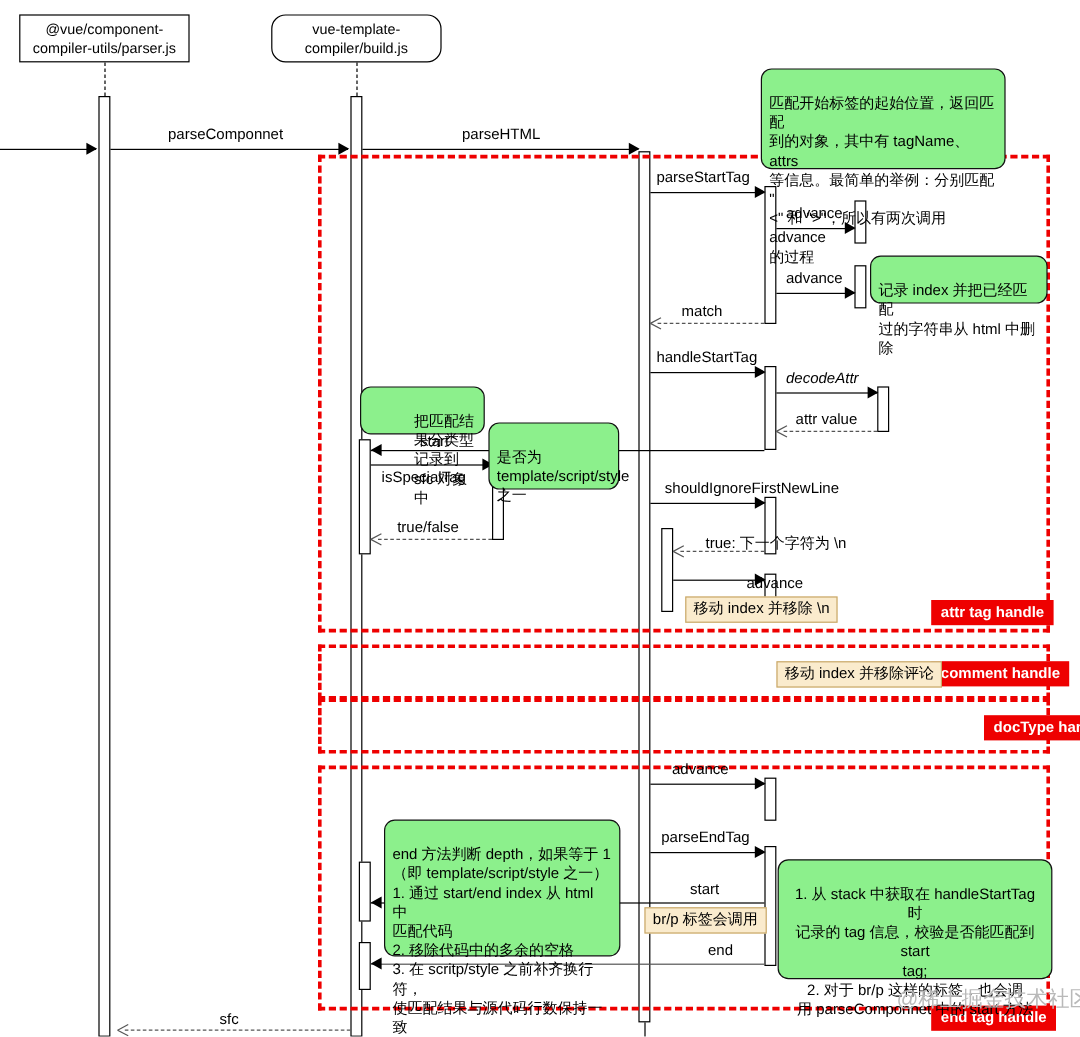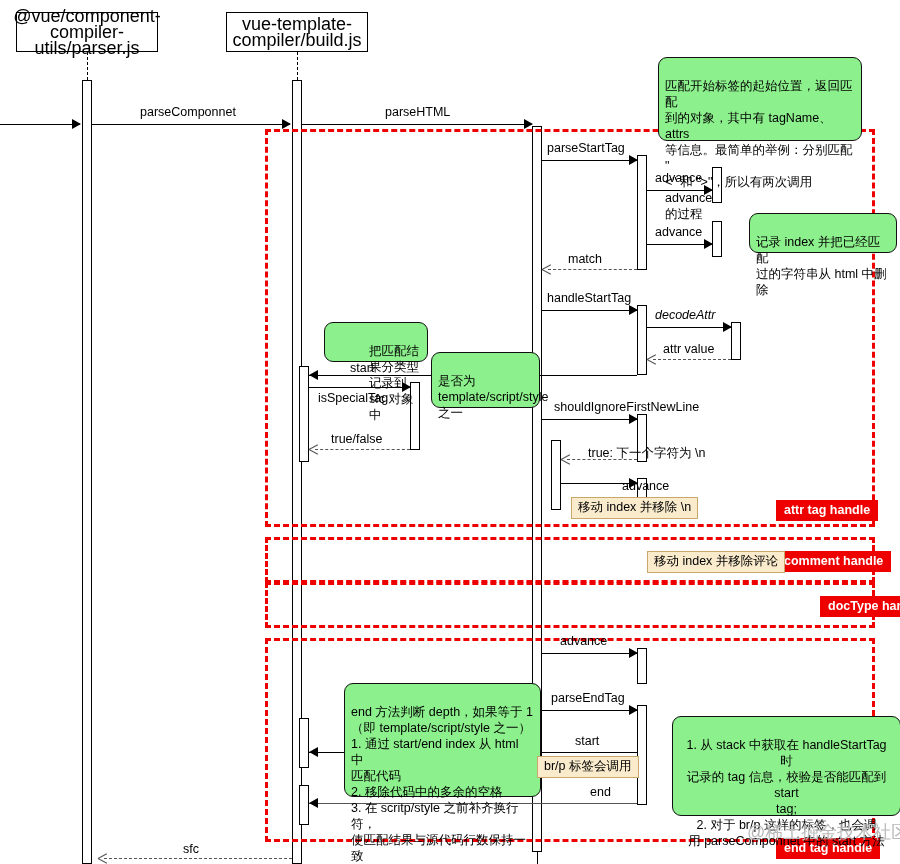--- a/index.html
+++ b/index.html
@@ -21,21 +21,21 @@
   
   .participant {
     position: absolute;
     border: 1px solid #000000;
     background: #ffffff;
     box-sizing: border-box;
     display: flex;
     align-items: center;
     justify-content: center;
     text-align: center;
-    font-size: 18px;
+    font-size: 12px;
     line-height: 16px;
     color: #000000;
     padding: 4px 4px;
   }
 
   
   .lifeline-dash {
     position: absolute;
     width: 0;
     border-left: 1px dashed #000000;
@@ -129,21 +129,20 @@
     position: absolute;
     background: #8cf08c;
     border: 1px solid #111111;
     border-radius: 9px;
     font-size: 12.5px;
     line-height: 16px;
     color: #000000;
     padding: 4px 6px;
     box-sizing: border-box;
     white-space: pre-line;
-    margin-left: 24px;
   }
   .note .tail {
     position: absolute;
     width: 0; height: 0;
   }
 
   
   .note-yellow {
     position: absolute;
     background: #faebcd;
@@ -167,21 +166,21 @@
 </style>
 </head>
 <body>
 
 <div id="canvas">
 
   <div class="participant" style="left:16px; top:12px; width:142px; height:40px;">
     <span style="white-space:pre-line;">@vue/component-
 compiler-utils/parser.js</span>
   </div>
-  <div class="participant" style="left:226px; top:12px; width:142px; height:40px;">
+  <div class="participant" style="left:226px; top:12px; width:142px; height:40px;border-radius:12px;">
     <span style="white-space:pre-line;">vue-template-
 compiler/build.js</span>
   </div>
 
   <div class="lifeline-dash" style="left:87px; top:52px; height:28px;"></div>
   <div class="lifeline-dash" style="left:297px; top:52px; height:28px;"></div>
 
   <div class="lifeline-solid" style="left:537px; top:129px; height:735px;"></div>
 
   <div class="activation" style="left:82px; top:80px; height:784px;"></div>

